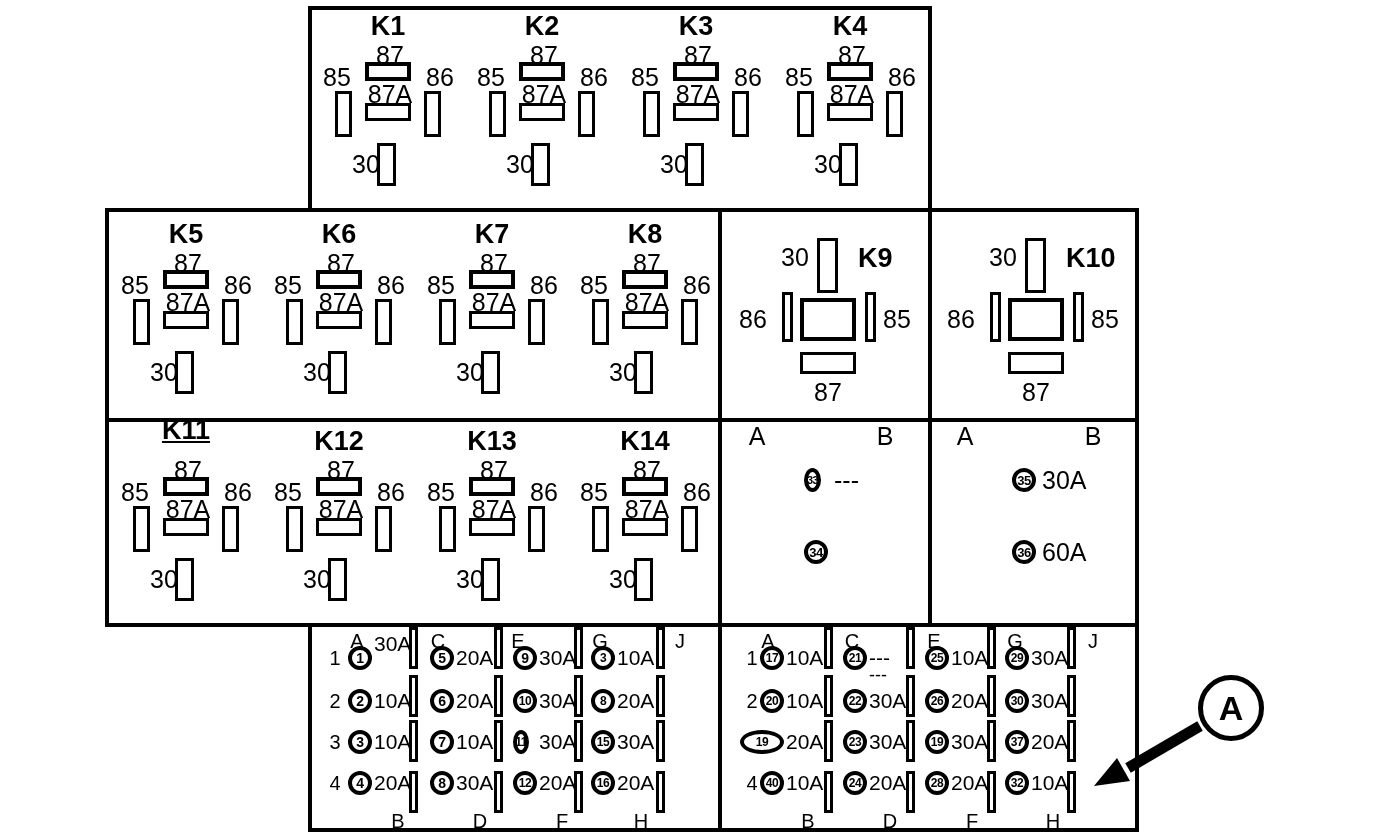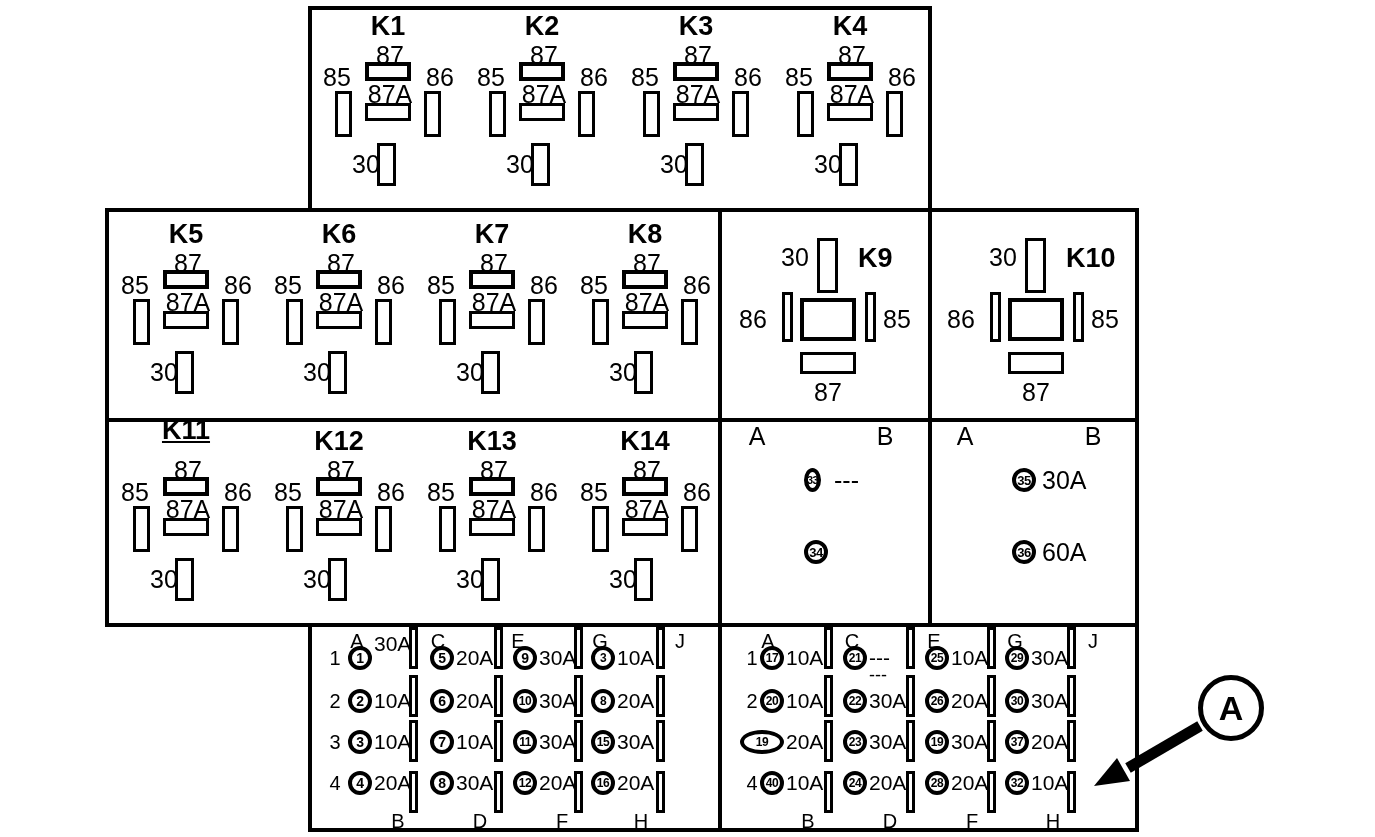--- a/index.html
+++ b/index.html
@@ -252,21 +252,21 @@
     <div class="circ" style="left: 430px; top: 689px; width: 24px; height: 24px; font-size: 14px;">6</div>
     <div class="rt t" style="left: 456px; top: 690px;">20A</div>
     <div class="circ" style="left: 430px; top: 730px; width: 24px; height: 24px; font-size: 14px;">7</div>
     <div class="rt t" style="left: 456px; top: 731px;">10A</div>
     <div class="circ" style="left: 430px; top: 771px; width: 24px; height: 24px; font-size: 14px;">8</div>
     <div class="rt t" style="left: 456px; top: 772px;">30A</div>
     <div class="circ" style="left: 513px; top: 646px; width: 24px; height: 24px; font-size: 14px;">9</div>
     <div class="rt t" style="left: 539px; top: 647px;">30A</div>
     <div class="circ" style="left: 513px; top: 689px; width: 24px; height: 24px; font-size: 12px;">10</div>
     <div class="rt t" style="left: 539px; top: 690px;">30A</div>
-    <div class="circ" style="left: 513px; top: 730px; width: 24px; height: 24px; font-size: 12px;">11</div>
+    <div class="circ" style="left: 513px; top: 730px; width: 16px; height: 24px; font-size: 12px;">11</div>
     <div class="rt t" style="left: 539px; top: 731px;">30A</div>
     <div class="circ" style="left: 513px; top: 771px; width: 24px; height: 24px; font-size: 12px;">12</div>
     <div class="rt t" style="left: 539px; top: 772px;">20A</div>
     <div class="circ" style="left: 591px; top: 646px; width: 24px; height: 24px; font-size: 12px;">3</div>
     <div class="rt t" style="left: 617px; top: 647px;">10A</div>
     <div class="circ" style="left: 591px; top: 689px; width: 24px; height: 24px; font-size: 12px;">8</div>
     <div class="rt t" style="left: 617px; top: 690px;">20A</div>
     <div class="circ" style="left: 591px; top: 730px; width: 24px; height: 24px; font-size: 12px;">15</div>
     <div class="rt t" style="left: 617px; top: 731px;">30A</div>
     <div class="circ" style="left: 591px; top: 771px; width: 24px; height: 24px; font-size: 12px;">16</div>

